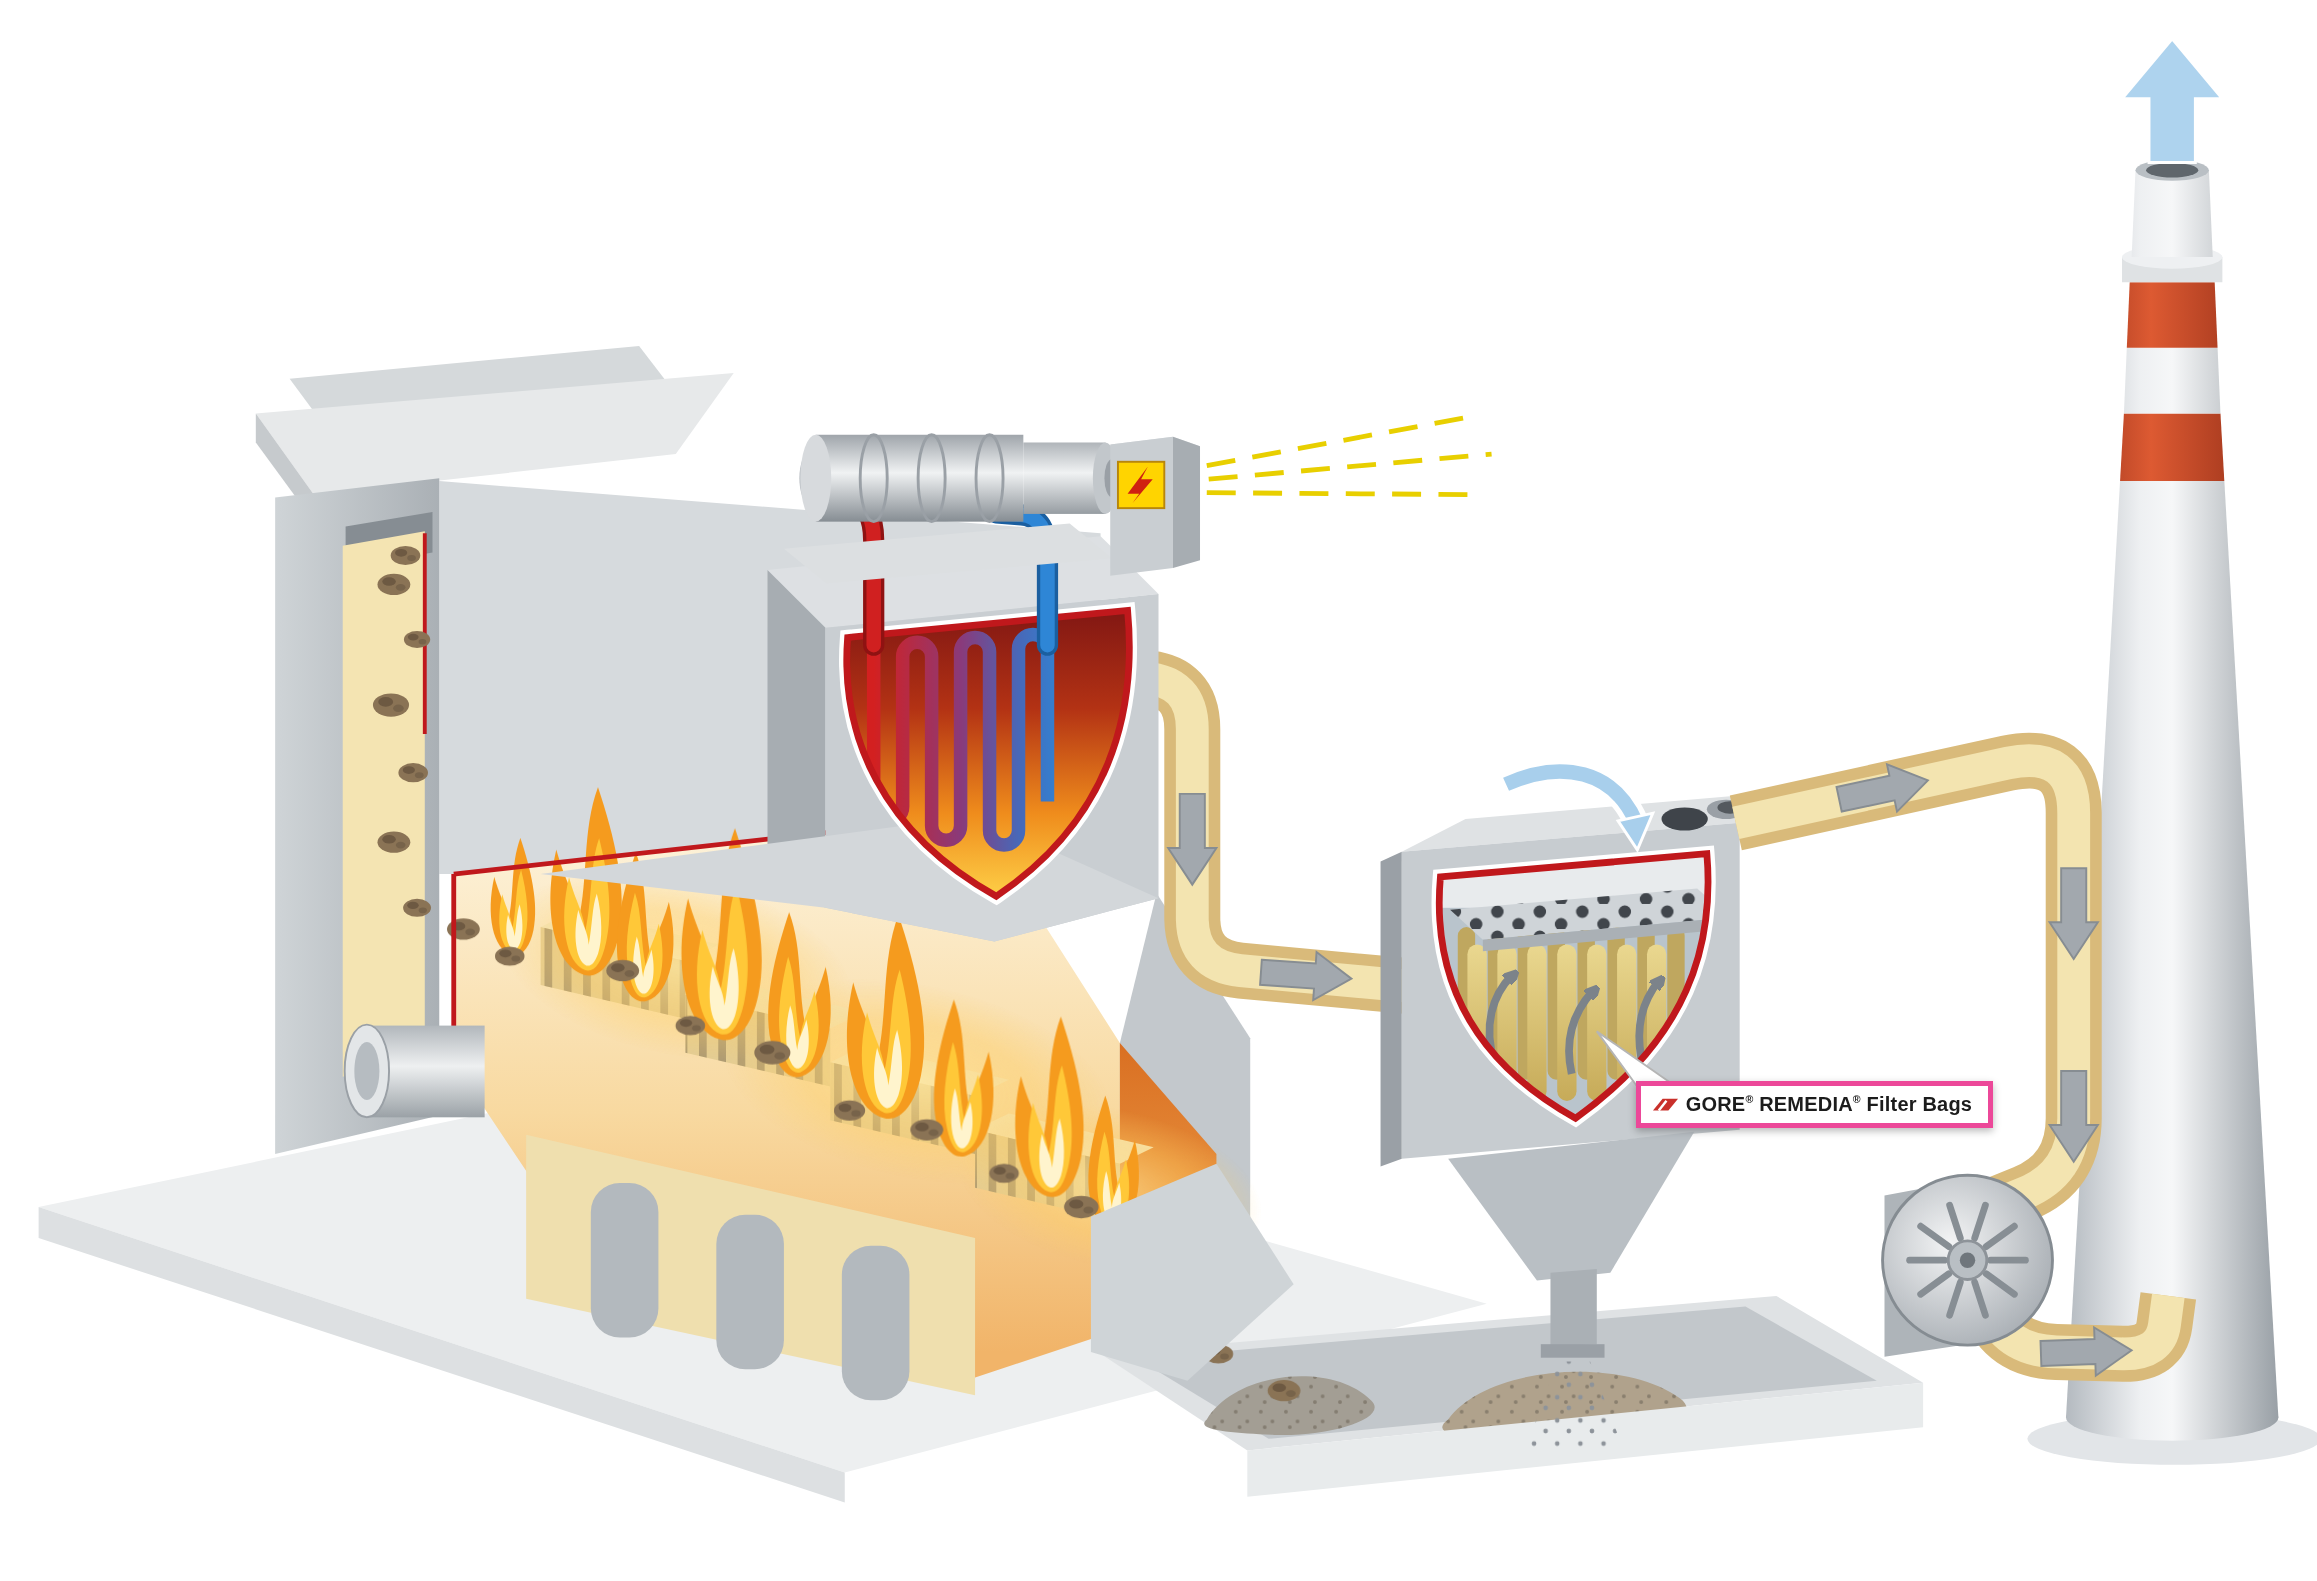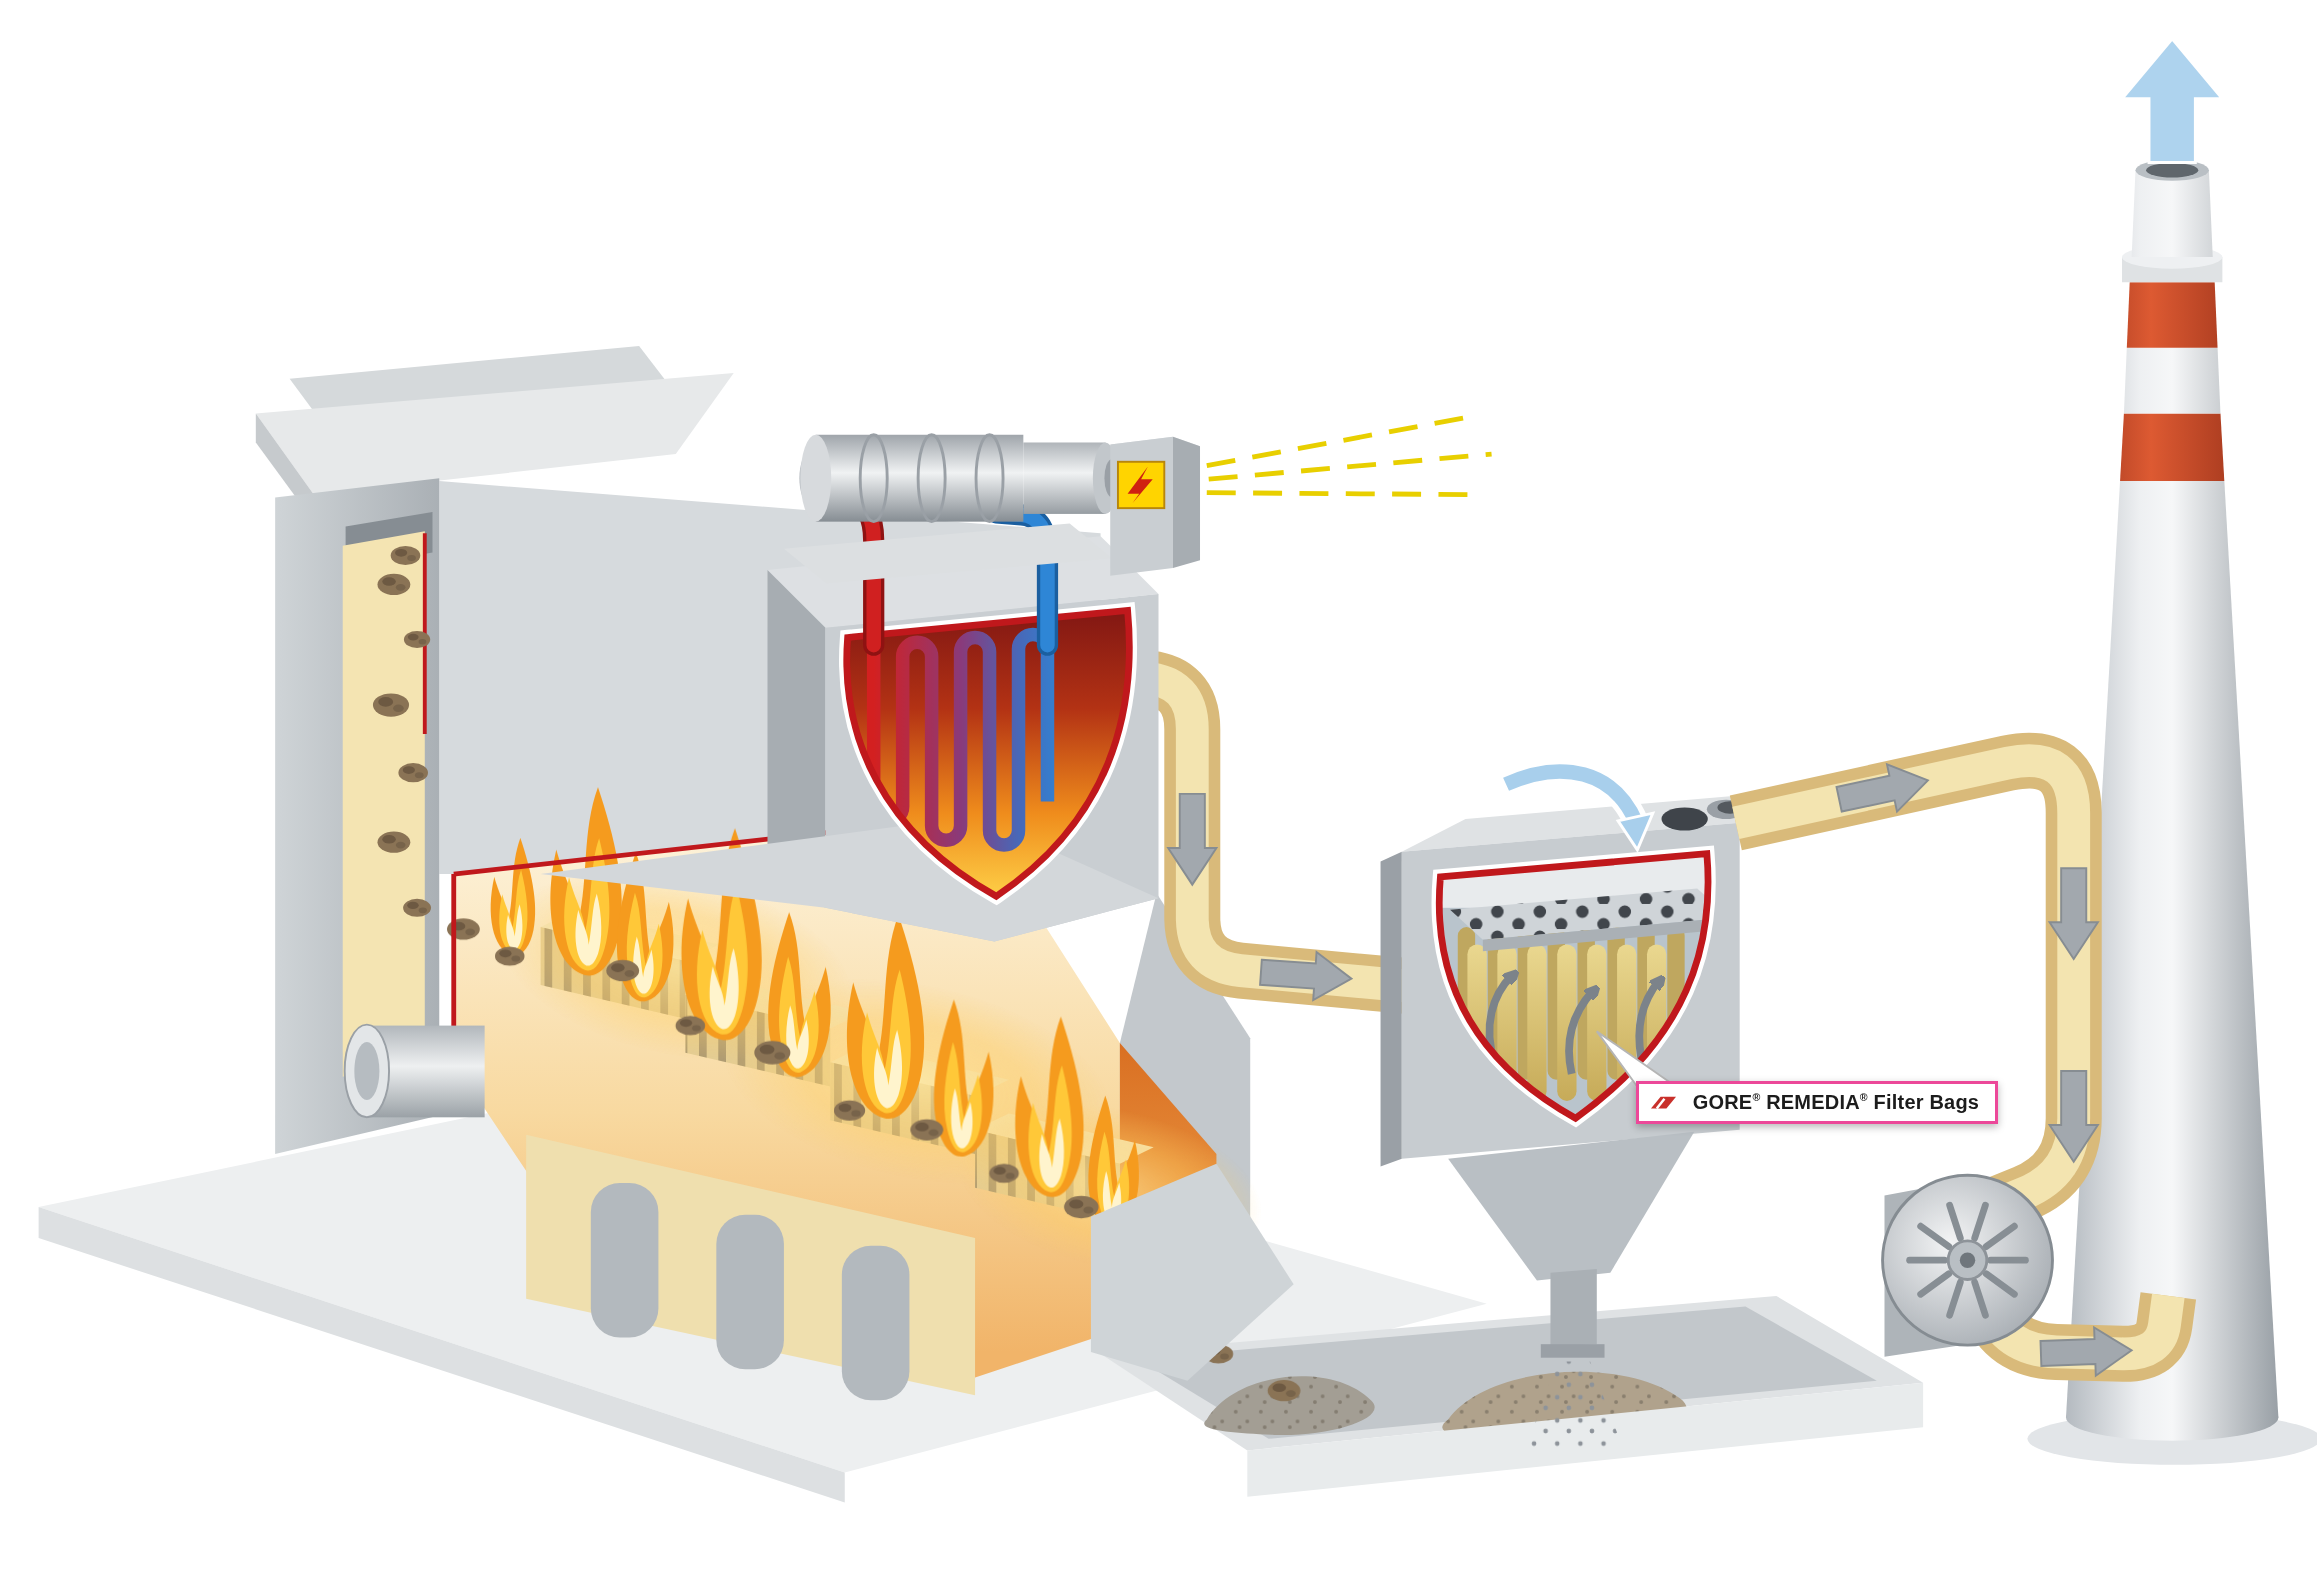--- a/index.html
+++ b/index.html
@@ -1,22 +1,22 @@
 <!DOCTYPE html>
 <html><head>
 <meta charset="utf-8">
 <style>
   html,body{margin:0;padding:0;background:#ffffff;}
   #stage{position:relative;width:2317px;height:1582px;overflow:hidden;background:#ffffff;
          font-family:"Liberation Sans", sans-serif;}
   #art{position:absolute;left:0;top:0;}
   .callout{
     position:absolute;left:1636px;top:1081px;
-    display:flex;align-items:center;gap:15px;
-    background:#ffffff;border:3px solid #ec4899;
+    display:flex;align-items:center;gap:6px;
+    background:#ffffff;border:5px solid #ec4899;
     box-shadow:0 2.9px 7.7px rgba(0,0,0,.28);
     padding:6.8px 15.4px 6.8px 9.7px;white-space:nowrap;
   }
   .callout .txt{font-size:20px;font-weight:bold;color:#1c1c1c;letter-spacing:0.2px;}
   .callout sup{font-size:10.6px;vertical-align:super;}
 </style>
 </head>
 <body>
 
 <div id="stage">

